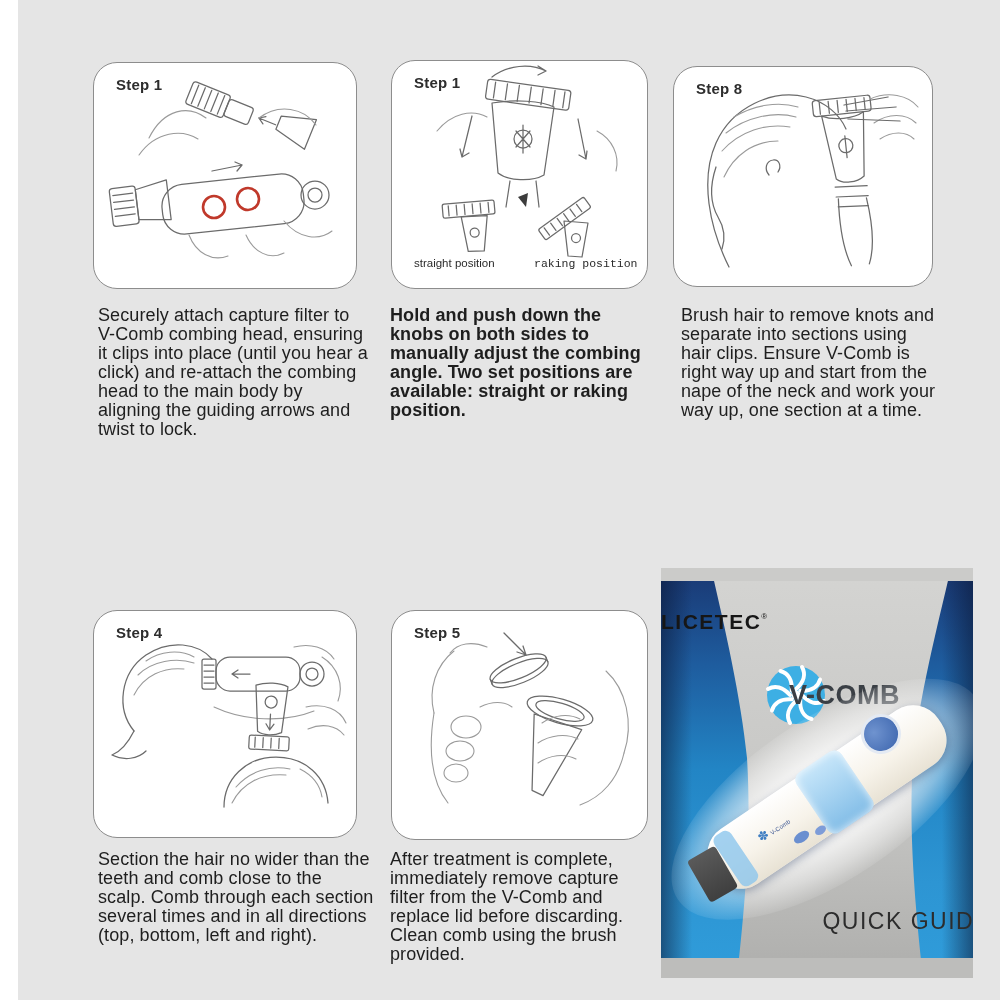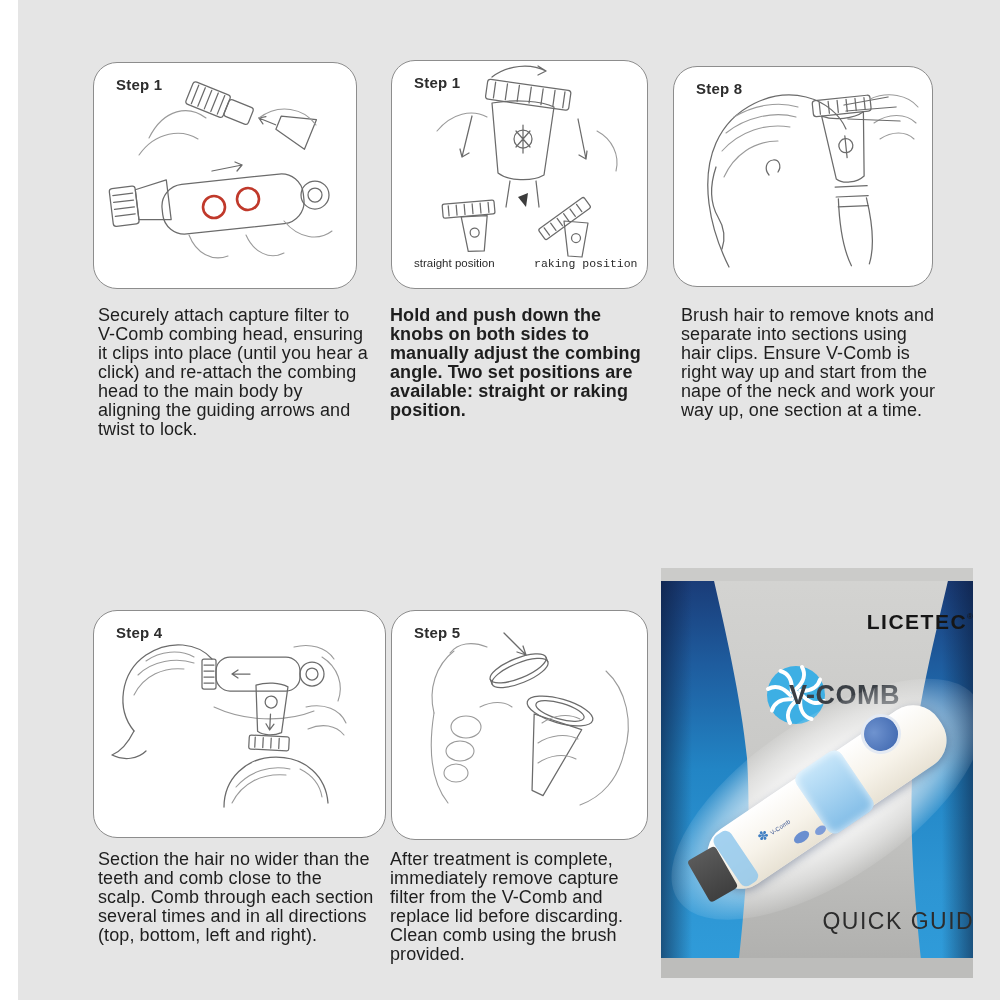--- a/index.html
+++ b/index.html
@@ -30,21 +30,21 @@
     background:linear-gradient(180deg,#1a3c78 0%,#1e5c9e 22%,#2285c5 50%,#2d95d3 80%,#2f9bd9 100%);
   }
   .panel-blue:after{
     content:"";position:absolute;inset:0;
     background:linear-gradient(90deg,rgba(10,22,52,.55) 0%,rgba(10,22,52,0) 10%,rgba(10,22,52,0) 90%,rgba(10,22,52,.55) 100%);
   }
   .panel-top-bar{position:absolute;left:0;top:0;width:312px;height:13px;background:#cbcbc9;}
   .panel-bottom-bar{position:absolute;left:0;top:390px;width:312px;height:20px;background:#bdbdbb;}
   .hourglass{position:absolute;left:0;top:0;}
   .licetec{
-    position:absolute;left:0;top:42px;width:312px;text-align:right;
+    position:absolute;left:0;top:42px;width:312px;text-align:left;
     font-size:21px;font-weight:800;letter-spacing:1.5px;color:#161616;
   }
   .licetec sup{font-size:8px;font-weight:400;vertical-align:10px;letter-spacing:0;}
   .fan{position:absolute;left:104px;top:96px;}
   .vcomb{
     position:absolute;left:128px;top:112px;font-size:27px;font-weight:bold;color:#3a3f45;
     letter-spacing:.5px;
   }
   .quick-guide{
     position:absolute;left:0;top:340px;width:330px;text-align:right;
@@ -201,21 +201,21 @@
 
         <path class="lnf" d="M196,32 C214,24 234,28 244,40"></path>
         <path class="lnf" d="M200,56 C214,46 232,46 242,56"></path>
         <path class="lnf" d="M206,72 C218,64 232,64 240,72"></path>
         <path class="ln" d="M172,44 L222,40 M174,52 L226,54 M170,38 L214,30"></path>
       </svg>
     </div>
   </div>
   <div class="step-desc" style="left:663px;top:306px;width:258px;">Brush hair to remove knots and separate into sections using hair clips. Ensure V-Comb is right way up and start from the nape of the neck and work your way up, one section at a time.</div>
 
-  <div class="step-card" style="left:75px;top:610px;width:262px;height:226px;padding-left:29px;">
+  <div class="step-card" style="left:75px;top:610px;width:262px;height:226px;">
     <div class="step-label">Step 4</div>
     <div class="illus">
       <svg width="262" height="226" viewBox="0 0 262 226">
 
         <path class="ln" d="M40,120 C22,98 26,62 52,44 C76,28 104,32 118,48"></path>
         <path class="lnf" d="M52,50 C66,40 86,38 100,46 M44,64 C58,50 82,46 100,52 M40,84 C50,64 70,56 90,58"></path>
         <path class="ln" d="M40,120 C34,132 28,140 18,144 M18,144 C30,150 44,148 52,140"></path>
         <g transform="translate(108,40)">
           <rect class="ln" x="0" y="8" width="14" height="30" rx="2"></rect>
           <path class="ln" d="M2,14 L12,14 M2,20 L12,20 M2,26 L12,26 M2,32 L12,32"></path>

